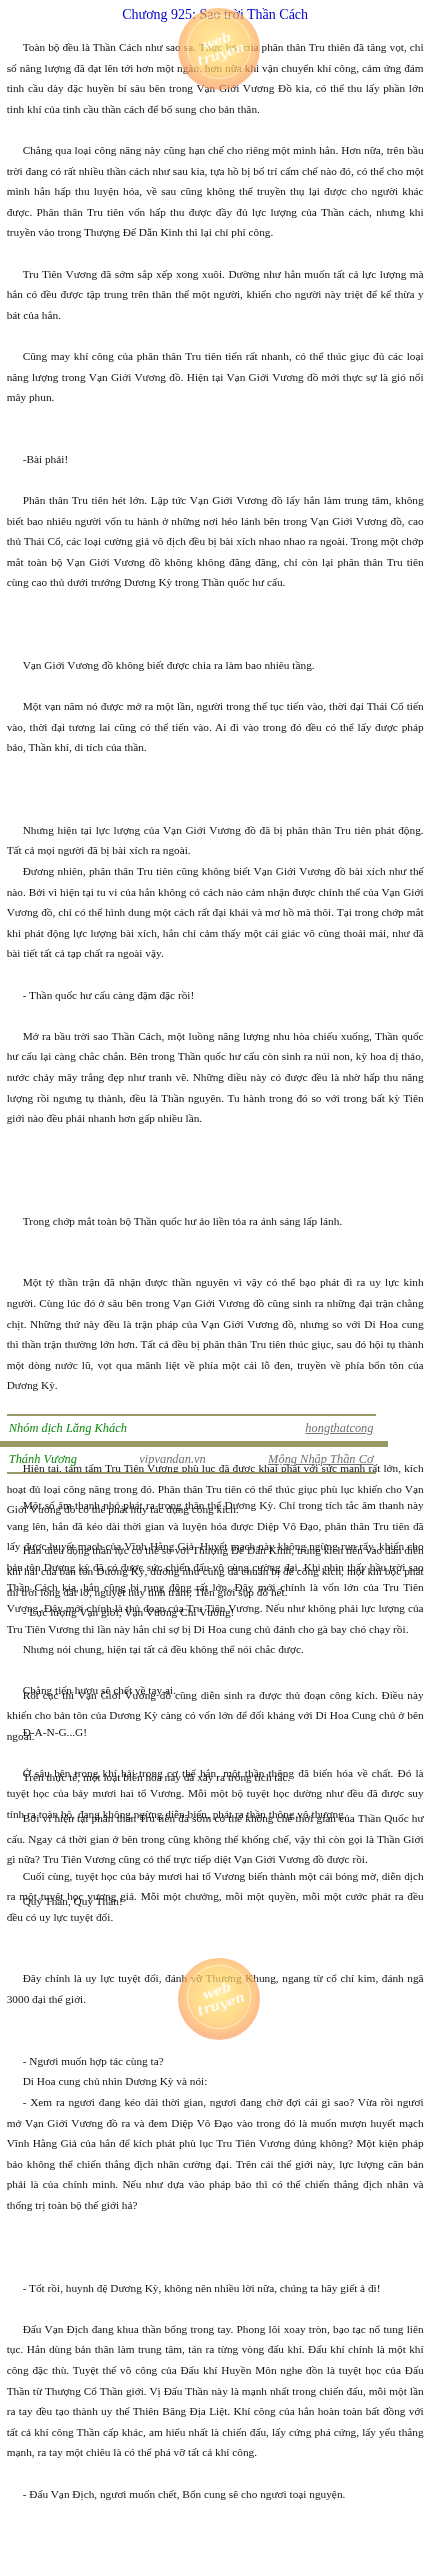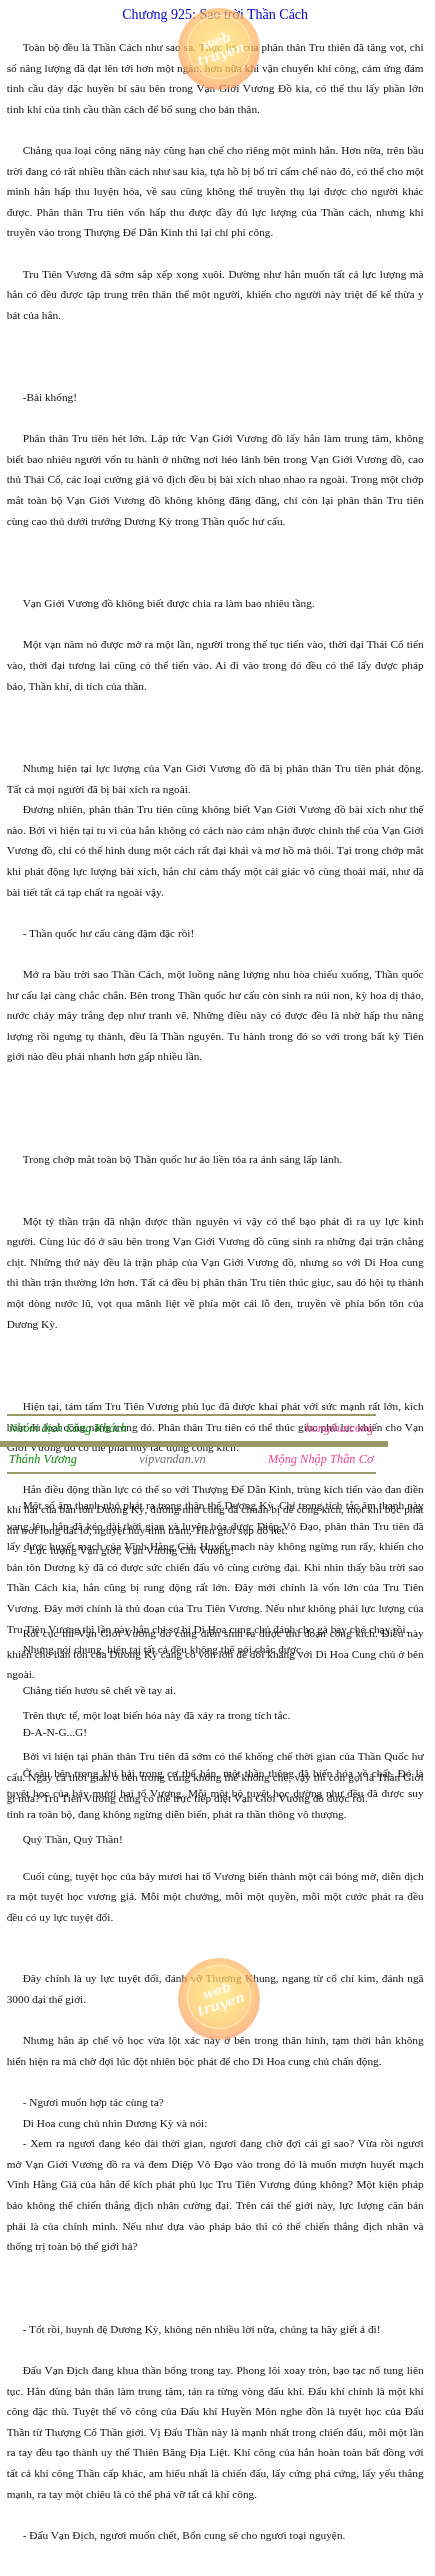--- a/index.html
+++ b/index.html
@@ -11,21 +11,21 @@
   .para { font-size: 11.3px; line-height: 20.6px; text-align: justify; text-indent: 16px; margin: 0; }
   .gap-s { height: 20.6px; }
   .gap-m { height: 41px; }
   .gap-l { height: 62px; }
   .gap-xl { height: 82px; }
   .band { position: relative; width: 388px; }
   .band .rule { height: 2.1px; background: #999966; margin: 0 12.4px 0 6.7px; }
   .band .row { display: flex; justify-content: space-between; align-items: center; height: 25px; margin: 0 12.4px 0 6.7px; font-style: italic; font-size: 12.4px; }
   .band .thick { height: 6.2px; background: #999966; }
   .green { color: #118811; padding-left: 2.1px; }
-  .orange { color: #ec4899; padding-right: 2.1px; }
+  .orange { color: #737373; padding-right: 2.1px; text-decoration: underline; }
   .grey { color: #737373; }
   .row .mid { flex: 1; text-align: center; }
   .watermark { position: absolute; left: 178px; width: 82px; height: 82px; border-radius: 50%;
     background: radial-gradient(circle at 50% 45%, rgba(255,230,120,0.75) 0%, rgba(255,200,90,0.7) 45%, rgba(250,150,80,0.65) 70%, rgba(240,140,100,0.25) 88%, rgba(255,255,255,0) 100%);
     pointer-events: none; z-index: 2; }
   .watermark .ring { position: absolute; left: 9.3px; top: 7.2px; width: 62px; height: 62px; border-radius: 50%; border: 1.5px solid rgba(255,250,220,0.7); }
   .watermark .wm-text { position: absolute; left: 0; right: 0; top: 25px; text-align: center; color: rgba(255,255,255,0.85); font-style: italic; font-weight: bold; font-size: 13.4px; line-height: 14.4px; transform: rotate(-18deg); font-family: "DejaVu Serif", serif; }
 </style>
 </head>
 <body>
@@ -40,22 +40,23 @@
 </div>
 
 <div class="page page-1">
   <h1 class="title">Chương 925: Sao trời Thần Cách</h1>
   <p class="para">Toàn bộ đều là Thần Cách như sao sa. Thực lực của phân thân Tru thiên đã tăng vọt, chỉ số năng lượng đã đạt lên tới hơn một ngàn, hơn nữa khi vận chuyển khí công, cảm ứng đám tinh cầu dày đặc huyền bí sâu bên trong Vạn Giới Vương Đồ kia, có thể thu lấy phần lớn tinh khí của tinh cầu thần cách để bổ sung cho bản thân.</p>
   <div class="gap-s"></div>
   <p class="para">Chẳng qua loại công năng này cũng hạn chế cho riêng một mình hắn. Hơn nữa, trên bầu trời đang có rất nhiều thần cách như sau kia, tựa hồ bị bố trí cấm chế nào đó, có thể cho một mình hắn hấp thu luyện hóa, về sau cũng không thể truyền thụ lại được cho người khác được. Phân thân Tru tiên vốn hấp thu được đầy đủ lực lượng của Thần cách, nhưng khi truyền vào trong Thượng Đế Dẫn Kình thì lại chỉ phí công.</p>
   <div class="gap-s"></div>
   <p class="para">Tru Tiên Vương đã sớm sắp xếp xong xuôi. Dường như hắn muốn tất cả lực lượng mà hắn có đều được tập trung trên thân thể một người, khiến cho người này triệt để kế thừa y bát của hắn.</p>
   <div class="gap-s"></div>
+  <p class="para">Cũng may khí công của phân thân Tru tiên tiến  rất nhanh, có thể thúc giục đủ các loại năng lượng trong Vạn Giới Vương đồ. Hiện tại Vạn Giới Vương đồ mới thực sự là gió nổi mây phun.</p>
   <div class="gap-m"></div>
-  <p class="para">-Bài khống!</p>
+  <p class="para">-Bài phải!</p>
   <div class="gap-s"></div>
   <p class="para">Phân thân Tru tiên hét lớn. Lập tức Vạn Giới Vương đồ lấy hắn làm trung tâm, không biết bao nhiêu người vốn tu hành ở những nơi hẻo lánh bên trong Vạn Giới Vương đồ, cao thủ Thái Cổ, các loại cường giả vô địch đều bị bài xích nhao nhao ra ngoài. Trong một chớp mắt toàn bộ Vạn Giới Vương đồ không không đãng đãng, chỉ còn lại phân thân Tru tiên cùng cao thủ  dưới trướng Dương Kỳ trong Thần quốc hư cấu.</p>
   <div class="gap-l"></div>
   <p class="para">Vạn Giới Vương đồ không biết được chia ra làm bao nhiêu tầng.</p>
   <div class="gap-s"></div>
   <p class="para">Một vạn năm nó được mở ra một lần, người trong thế tục tiến vào, thời đại Thái Cổ tiến vào, thời đại tương lai cũng có thể tiến vào. Ai đi vào trong đó đều có thể lấy được pháp bảo, Thần khí, di tích của thần.</p>
   <div class="gap-l"></div>
   <p class="para">Nhưng hiện tại lực lượng của Vạn Giới Vương đồ đã bị phân thân Tru tiên phát động. Tất cả mọi người đã bị bài xích ra ngoài.</p>
   <p class="para">Đương nhiên, phân thân Tru tiên cũng không biết Vạn Giới Vương đồ bài xích như thế nào. Bởi vì hiện tại tu vi của hắn không có cách nào cảm nhận được chỉnh thể của Vạn Giới Vương đồ, chỉ có thể hình dung một cách rất đại khái và mơ hồ mà thôi. Tại trong chớp mắt khi phát động lực lượng bài xích, hắn chỉ cảm thấy một cái giác vô cùng thoải mái, như đã bài tiết tất cả tạp chất ra ngoài vậy.</p>
   <div class="gap-s"></div>
@@ -105,21 +106,20 @@
   <div class="gap-s"></div>
   <p class="para">Đ-A-N-G...G!</p>
   <div class="gap-s"></div>
   <p class="para">Ở sâu bên trong khí hải trong cơ thể hắn, một thần thông đã biến hóa về chất. Đó là tuyệt học của bảy mươi hai tổ Vương. Mỗi một bộ tuyệt học dường như đều đã được suy tính ra toàn bộ, đang không ngừng diễn biến, phát ra thần thông vô thượng.</p>
   <div class="gap-s"></div>
   <div class="gap-s"></div>
   <p class="para">Cuối cùng, tuyệt học của bảy mươi hai tổ Vương biến thành một cái bóng mờ, diễn dịch ra một tuyệt học vương giả. Mỗi một chưởng, mỗi một quyền, mỗi một cước phát ra đều đều có uy lực tuyệt đối.</p>
   <div class="gap-m"></div>
   <p class="para">Đây chính là uy lực tuyệt đối, đánh vỡ Thương Khung, ngang từ cổ chí kim, đánh ngã 3000 đại thế giới.</p>
   <div class="gap-s"></div>
-  <p class="para">Nhưng hắn áp chế võ học vừa lột xác này ở bên trong thân hình, tạm thời hắn không hiển hiện ra mà chờ đợi lúc đột nhiên bộc phát để cho Di Hoa cung chủ chấn động.</p>
   <div class="gap-s"></div>
   <p class="para">- Ngươi muốn hợp tác cùng ta?</p>
   <p class="para">Di Hoa cung chủ nhìn Dương Kỳ và nói:</p>
   <p class="para">- Xem ra ngươi đang kéo dài thời gian, ngươi đang chờ đợi cái gì sao? Vừa rồi ngươi mở Vạn Giới Vương đồ ra và đem Diệp Vô Đạo vào trong đó là muốn mượn huyết mạch Vĩnh Hằng Giả của hắn để kích phát phù lục Tru Tiên Vương đúng không? Một kiện pháp bảo không thể chiến thắng địch nhân cường đại. Trên cái thế giới này, lực lượng căn bản phải là của chính mình. Nếu như dựa vào pháp bảo thì có thể chiến thắng địch nhân và thống trị toàn bộ thế giới hả?</p>
   <div class="gap-l"></div>
   <p class="para">- Tốt rồi, huynh đệ Dương Kỳ, không nên nhiều lời nữa, chúng ta hãy giết ả đi!</p>
   <div class="gap-s"></div>
   <p class="para">Đấu Vạn Địch đang khua thần bổng trong tay. Phong lôi xoay tròn, bạo tạc nổ tung liên tục. Hắn dùng bản thân làm trung tâm, tán ra từng vòng đấu khí. Đấu khí chính là một khí công đặc thù. Tuyệt thế võ công của Đấu khí Huyền Môn nghe đồn là tuyệt học của Đấu Thần từ Thượng Cổ Thần giới. Vị Đấu Thần này là mạnh nhất trong chiến đấu, mỗi một lần ra tay đều tạo thành uy thế Thiên Băng Địa Liệt. Khí công của hắn hoàn toàn bất đồng với tất cả khí công Thần cấp khác, am hiểu nhất là chiến đấu, lấy cứng phá cứng, lấy yếu thắng mạnh, ra tay một chiêu là có thể phá vỡ tất cả khí công.</p>
   <div class="gap-s"></div>
   <p class="para">-      Đấu Vạn Địch, ngươi muốn chết, Bổn cung sẽ cho ngươi toại nguyện.</p>

